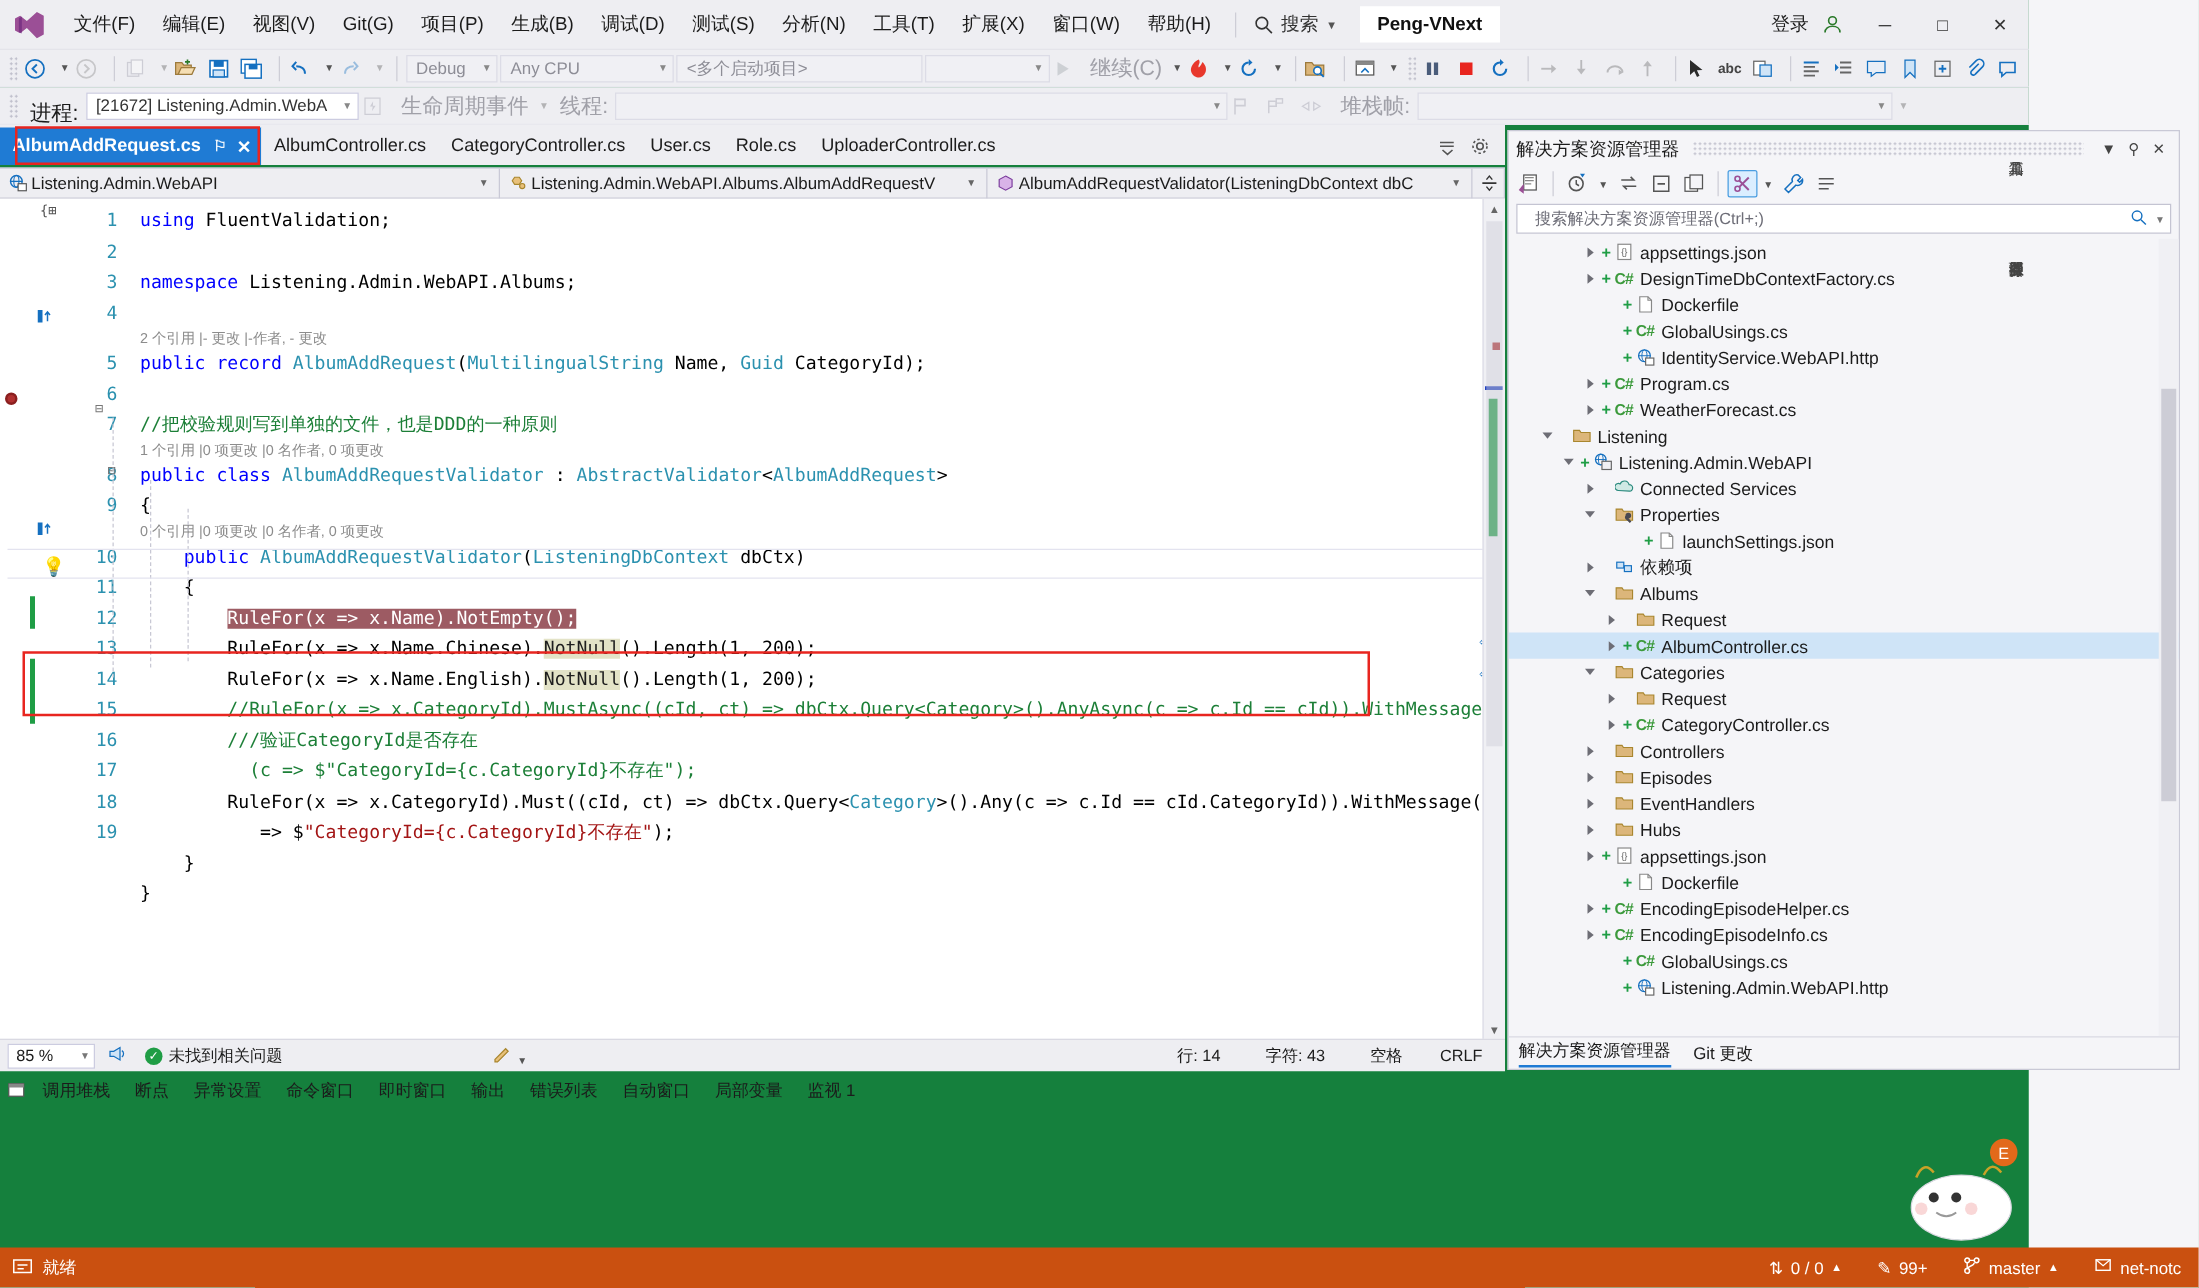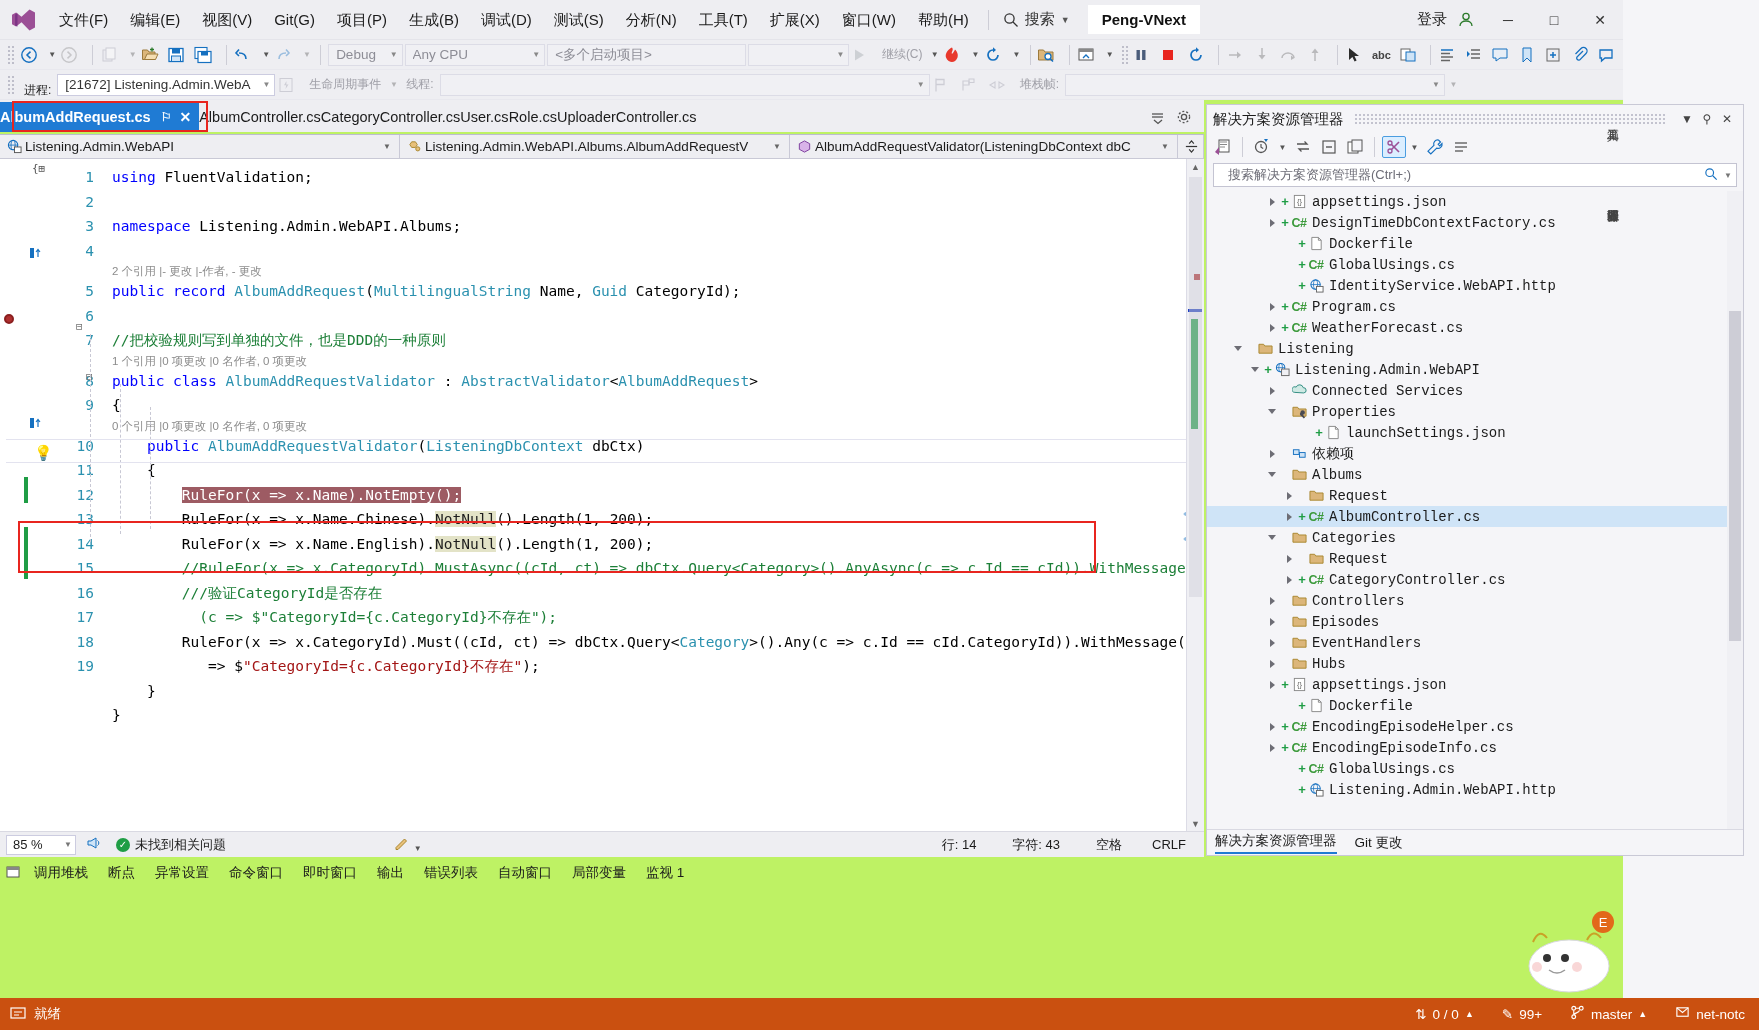--- a/index.html
+++ b/index.html
@@ -5,21 +5,21 @@
   * { box-sizing: border-box; }
   html, body {
     margin: 0; padding: 0;
     width: 1759px; height: 1030px;
     overflow: hidden;
     font-family: "Liberation Sans", sans-serif;
     font-size: 13px;
     color: #1e1e1e;
     background: #f5f5f8;
   }
-  #app { position: relative; width: 1623px; height: 1030px; background: #bef264; }
+  #app { position: relative; width: 1623px; height: 1030px; background: #15803d; }
 
   
   .titlebar {
     height: 40px; display: flex; align-items: center;
     background: #eeeef2; border-bottom: 1px solid #e4e4ea;
     padding-left: 6px; position: relative;
   }
   .vs-logo { width: 34px; height: 34px; display:flex; align-items:center; justify-content:center; }
   .vs-logo svg { display:block; }
   .menu { display: flex; align-items: center; margin-left: 8px; }
@@ -55,27 +55,27 @@
     font-size:8px; color:#555; }
   .tcaret.dis { opacity:.38; }
   .vsep { width:1px; height:20px; background:#cdcdd6; margin:0 5px; }
   .combo {
     height:22px; min-width:70px; background:#fff; border:1px solid #cccce0;
     display:flex; align-items:center; padding:0 4px 0 7px; font-size:13.5px; color:#333;
   }
   .combo.dis { background:#f0f0f4; color:#8d8d96; border-color:#dcdce6; }
   .combo .cval { flex:1; white-space:nowrap; overflow:hidden; }
   .combo .cc { font-size:8px; color:#888; padding-left:6px; }
-  .tlabel { font-size:12px; color:#555; padding:0 4px; white-space:nowrap; }
+  .tlabel { font-size:17px; color:#555; padding:0 4px; white-space:nowrap; }
   .tlabel.dim { color:#a0a0a8; }
   .tlabel.dark { color:#1b1b1b;margin-top:12px; }
 
   
   .tabstrip { height: 32px; display:flex; align-items:flex-end; background:#eeeef2; position:relative; }
-  .tab { height:30px; display:flex; align-items:center; padding:0 0; font-size:14.5px;
+  .tab { height:30px; display:flex; align-items:center; padding:0 10px; font-size:14.5px;
     color:#1b1b1b; background:#eeeef2; white-space:nowrap; }
   .tab.active { background:#1f7bd4; color:#fff; font-weight:bold; padding-right:8px; }
   .tab .pin { margin-left:10px; font-size:12px; opacity:.95; }
   .tab .cls { margin-left:8px; font-size:14px; }
   .tabs-right { margin-left:auto; display:flex; align-items:center; gap:10px; padding:0 12px 4px 0; }
   .tab-hl {
     position:absolute; left:12px; top:1px; width:196px; height:31px;
     border:2px solid #e8251f; pointer-events:none;
   }
 
@@ -142,21 +142,21 @@
   .se-search .mag { margin-left:auto; }
   .se-tree { flex:1; overflow:hidden; position:relative; font-size:14px; }
   .trow { height:21px; display:flex; align-items:center; white-space:nowrap; padding-right:4px; }
   .trow.sel { background:#cfe4f7; }
   .tw { width:16px; height:16px; display:flex; align-items:center; justify-content:center; flex:0 0 16px; }
   .tri { width:0;height:0;border-left:5px solid #6d6d75;border-top:4px solid transparent;border-bottom:4px solid transparent; }
   .tri.open { width:0;height:0;border-top:5px solid #6d6d75;border-left:4px solid transparent;border-right:4px solid transparent; border-bottom:none;}
   .plus { color:#1f9d45; font-weight:bold; font-size:13px; width:10px; text-align:center; flex:0 0 10px; }
   .ticon { width:18px; height:16px; display:flex; align-items:center; justify-content:center; flex:0 0 18px; margin-right:4px; }
   .cs { color:#3c9a3c; font-weight:bold; font-size:12.5px; letter-spacing:-.5px; }
-  .tlabel2 { color:#1b1b1b;font-family:Liberation Mono, monospace; }
+  .tlabel2 { color:#1b1b1b; }
   .se-vscroll { position:absolute; right:0; top:0; width:16px; bottom:0; background:#f0f0f4; }
   .se-vscroll .thumb { position:absolute; left:2px; right:2px; top:120px; height:330px; background:#cdcdd6; }
   .se-footer { height:26px; display:flex; align-items:center; gap:18px; padding:0 8px; border-top:1px solid #d9d9e2; }
   .se-tab { font-size:13.5px; color:#1b1b1b; }
   .se-tab.active { border-bottom:2px solid #1f7bd4; padding-bottom:2px; }
 
   
   .dock { position:absolute; left:0; top:860px; width:1204px; height:26px; display:flex; align-items:center;
     gap:0px; font-size:13.5px; }
   .dock .dt { padding:3px 10px; color:#1b1b1b; }

